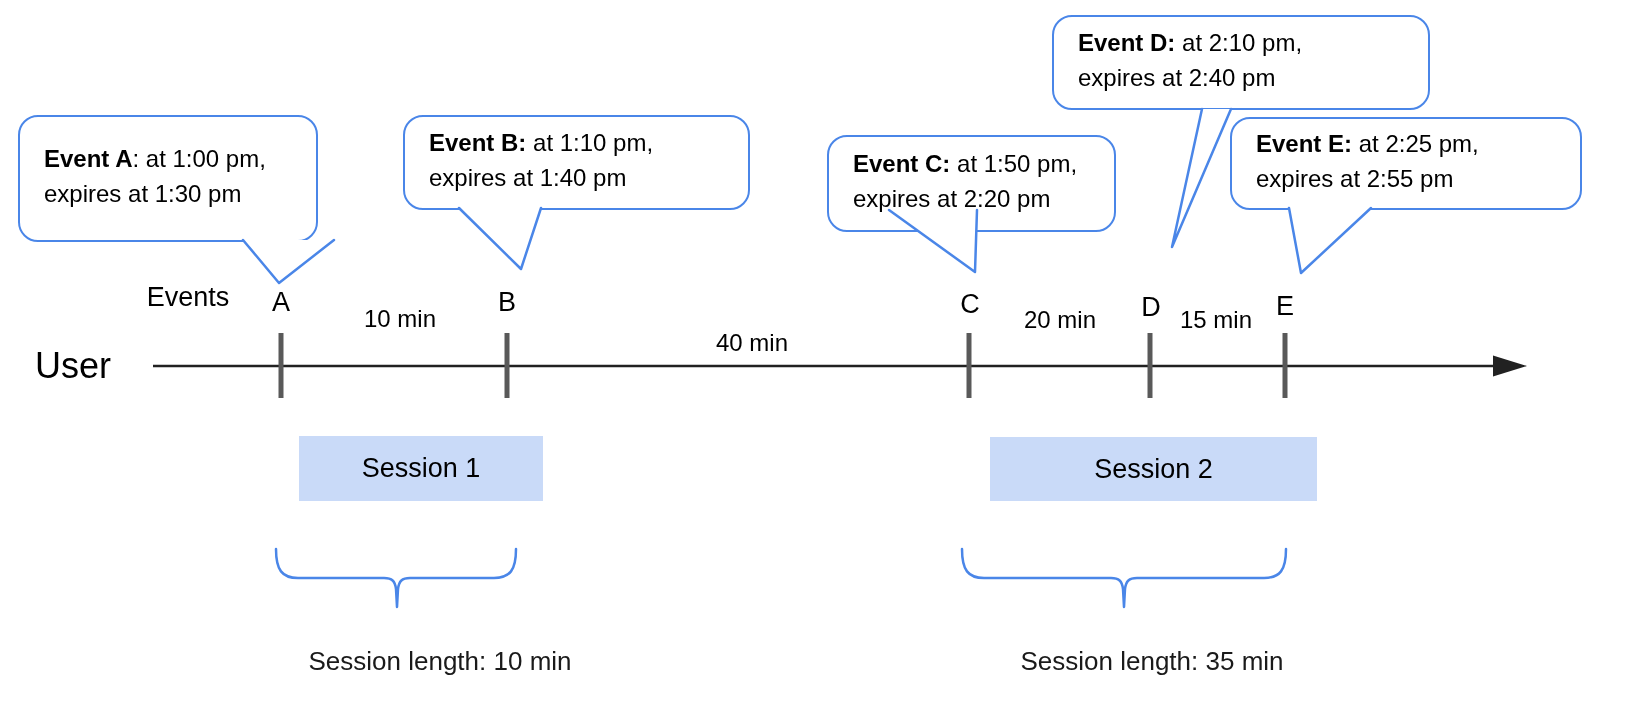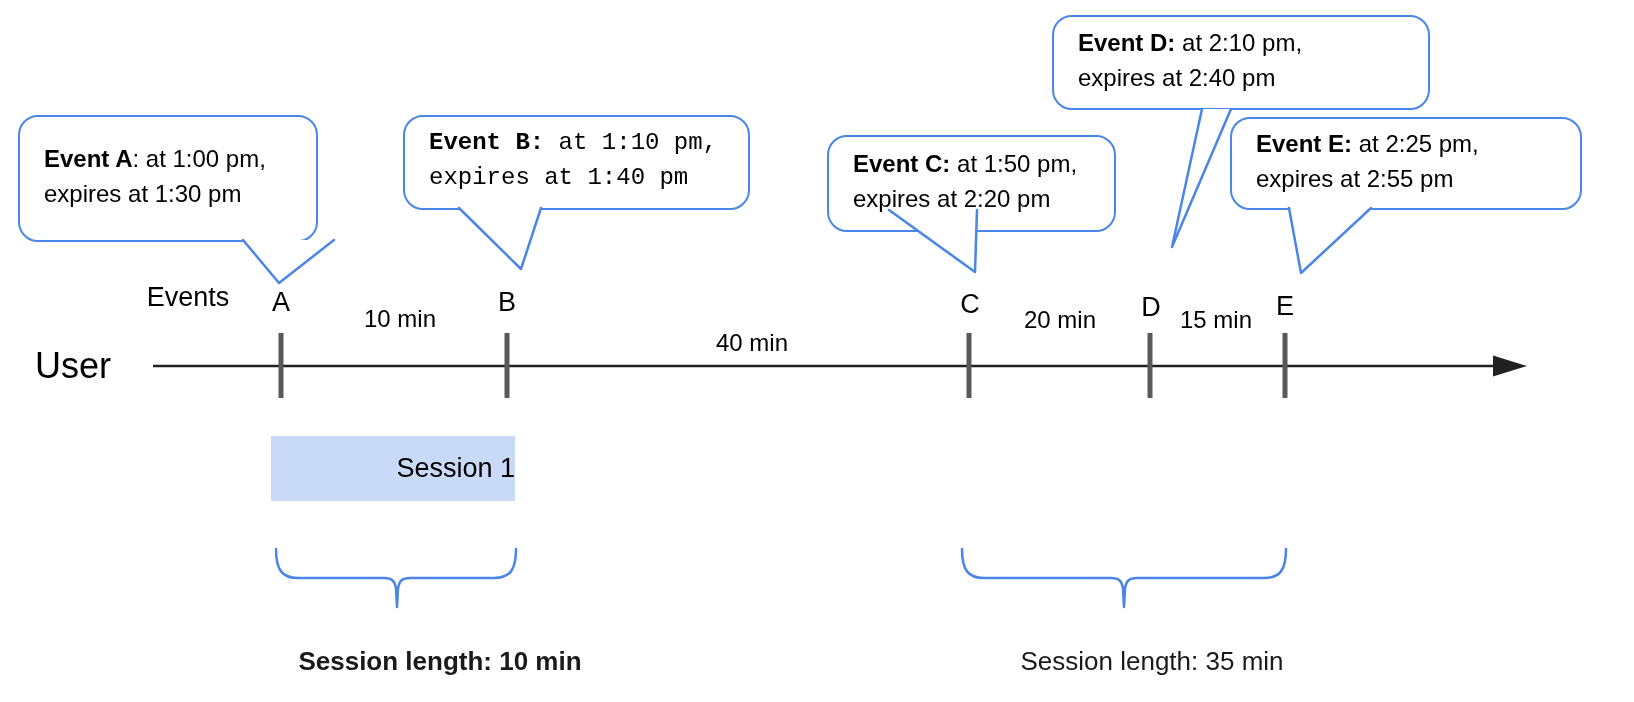--- a/index.html
+++ b/index.html
@@ -33,22 +33,23 @@
     padding:0 18px 6px 24px;font-size:24px;line-height:35px;white-space:nowrap;
   }
   .b{font-weight:bold;}
   .lbl{position:absolute;transform:translate(-50%,-50%);white-space:nowrap;z-index:2;}
   .row-lbl{font-size:27px;}
   .user-lbl{font-size:36px;}
   .tick-lbl{font-size:27px;}
   .gap-lbl{font-size:24px;}
   .session-box{
     position:absolute;z-index:2;background:var(--session_fill);
-    display:flex;align-items:center;justify-content:flex-end;
+    display:flex;align-items:center;justify-content:center;
     font-size:27px;
+    margin-left:28px;
   }
   .len-lbl{font-size:26px;color:#1a1a1a;}
 </style>
 </head>
 <body>
 
 <div class="canvas">
 
   <svg class="layer base-layer" viewBox="0 0 1634 702">
     <line class="axis" x1="153" y1="366" x2="1496" y2="366"></line>
@@ -59,21 +60,21 @@
     <line class="tick" x1="1150" y1="333" x2="1150" y2="398"></line>
     <line class="tick" x1="1285" y1="333" x2="1285" y2="398"></line>
     <path class="brace" d="M 276 549 C 276 570 282 578 298 578 L 384 578 C 392 578 395 581 396 589 L 397 607 L 398 589 C 399 581 402 578 410 578 L 494 578 C 510 578 516 570 516 549"></path>
     <path class="brace" d="M 962 549 C 962 570 968 578 984 578 L 1111 578 C 1119 578 1122 581 1123 589 L 1124 607 L 1125 589 C 1126 581 1129 578 1137 578 L 1264 578 C 1280 578 1286 570 1286 549"></path>
   </svg>
 
   <div class="bubble" style="left:18px;top:115px;width:300px;height:127px;">
     <div><span class="b">Event A</span><span>: at 1:00 pm,</span></div>
     <div>expires at 1:30 pm</div>
   </div>
-  <div class="bubble" style="left:403px;top:115px;width:347px;height:95px;font-family:Liberation Mono, monospace;">
+  <div class="bubble" style="left:403px;top:115px;width:347px;height:95px;">
     <div><span class="b">Event B:</span><span> at 1:10 pm,</span></div>
     <div>expires at 1:40 pm</div>
   </div>
   <div class="bubble" style="left:827px;top:115px;width:289px;height:97px;margin-top:20px;">
     <div><span class="b">Event C:</span><span> at 1:50 pm,</span></div>
     <div>expires at 2:20 pm</div>
   </div>
   <div class="bubble" style="left:1052px;top:15px;width:378px;height:95px;">
     <div><span class="b">Event D:</span><span> at 2:10 pm,</span></div>
     <div>expires at 2:40 pm</div>
@@ -101,17 +102,20 @@
   <div class="lbl tick-lbl" style="left:1285px;top:306px;">E</div>
 
   <div class="lbl gap-lbl" style="left:400px;top:319px;">10 min</div>
   <div class="lbl gap-lbl" style="left:752px;top:319px;margin-top:24px;">40 min</div>
   <div class="lbl gap-lbl" style="left:1060px;top:320px;">20 min</div>
   <div class="lbl gap-lbl" style="left:1216px;top:320px;">15 min</div>
 
   <div class="session-box" style="left:271px;top:436px;width:244px;height:65px;">
     <span>Session 1</span>
   </div>
+  <div class="session-box" style="left:962px;top:437px;width:327px;height:64px;">
+    <span>Session 2</span>
+  </div>
 
-  <div class="lbl len-lbl" style="left:440px;top:661px;font-weight:bold;">Session length: 10 min</div>
+  <div class="lbl len-lbl" style="left:440px;top:661px;">Session length: 10 min</div>
   <div class="lbl len-lbl" style="left:1152px;top:661px;">Session length: 35 min</div>
 
 </div>
 
 </body></html>

